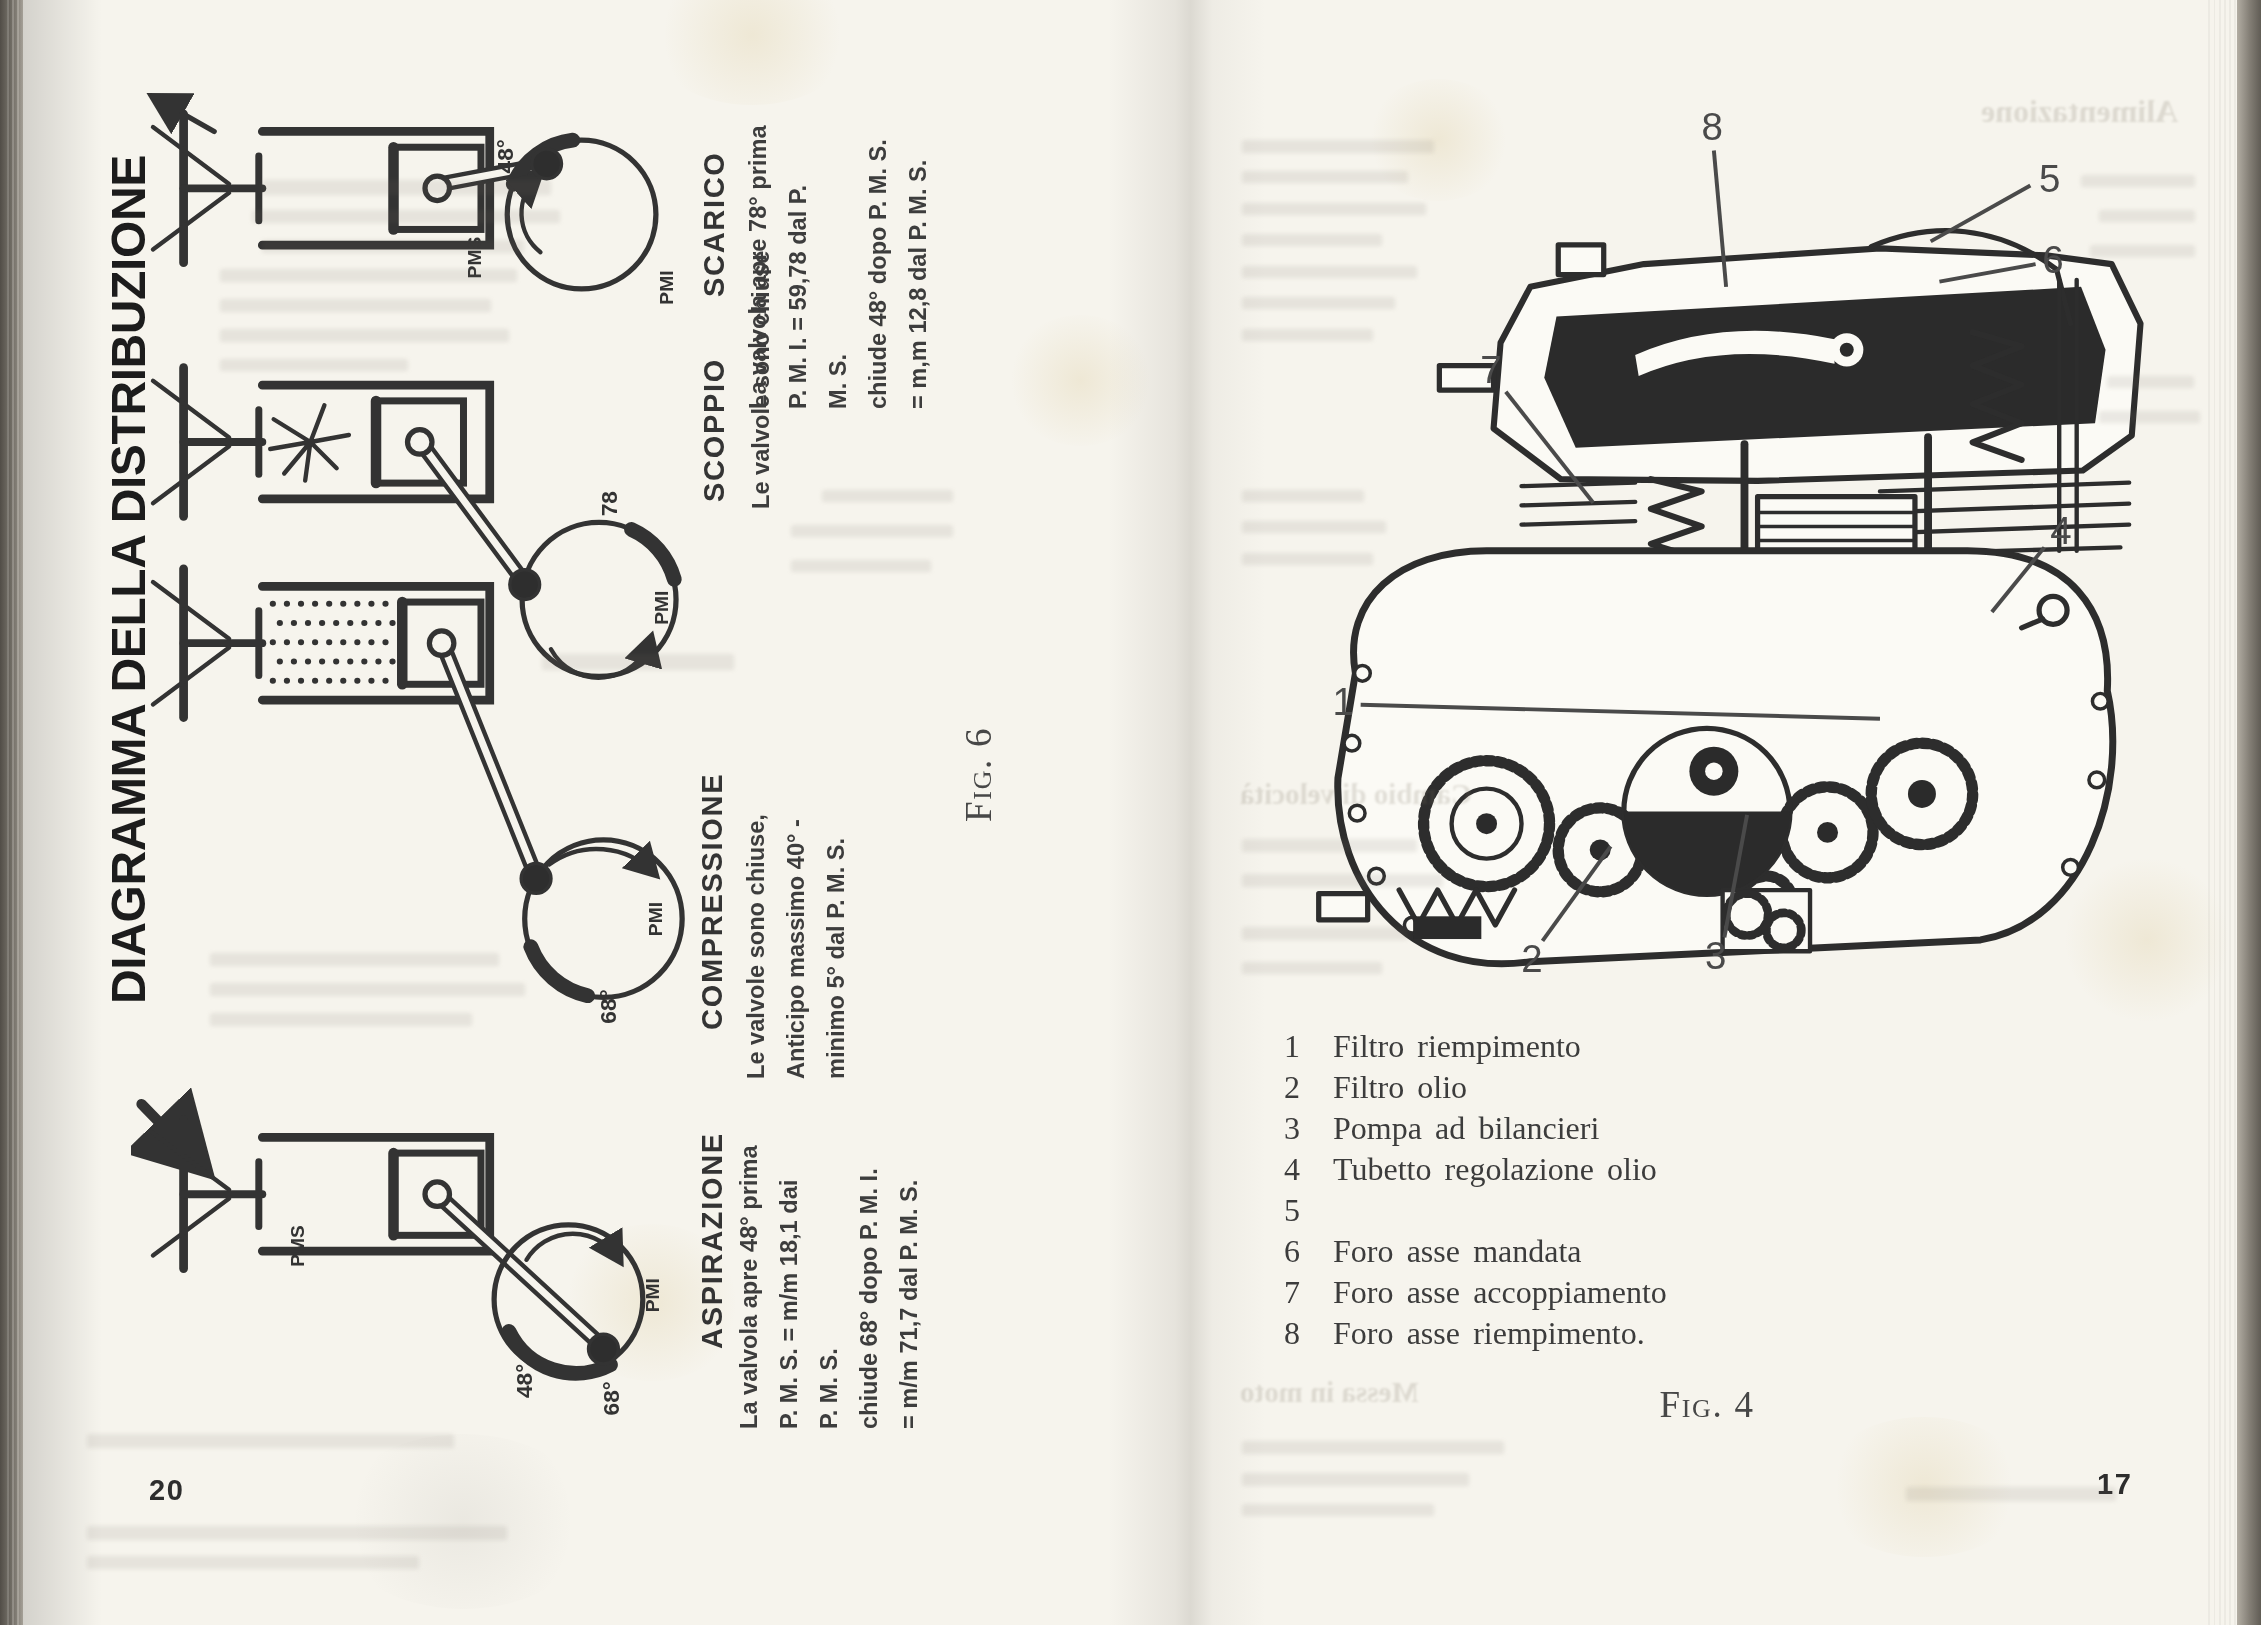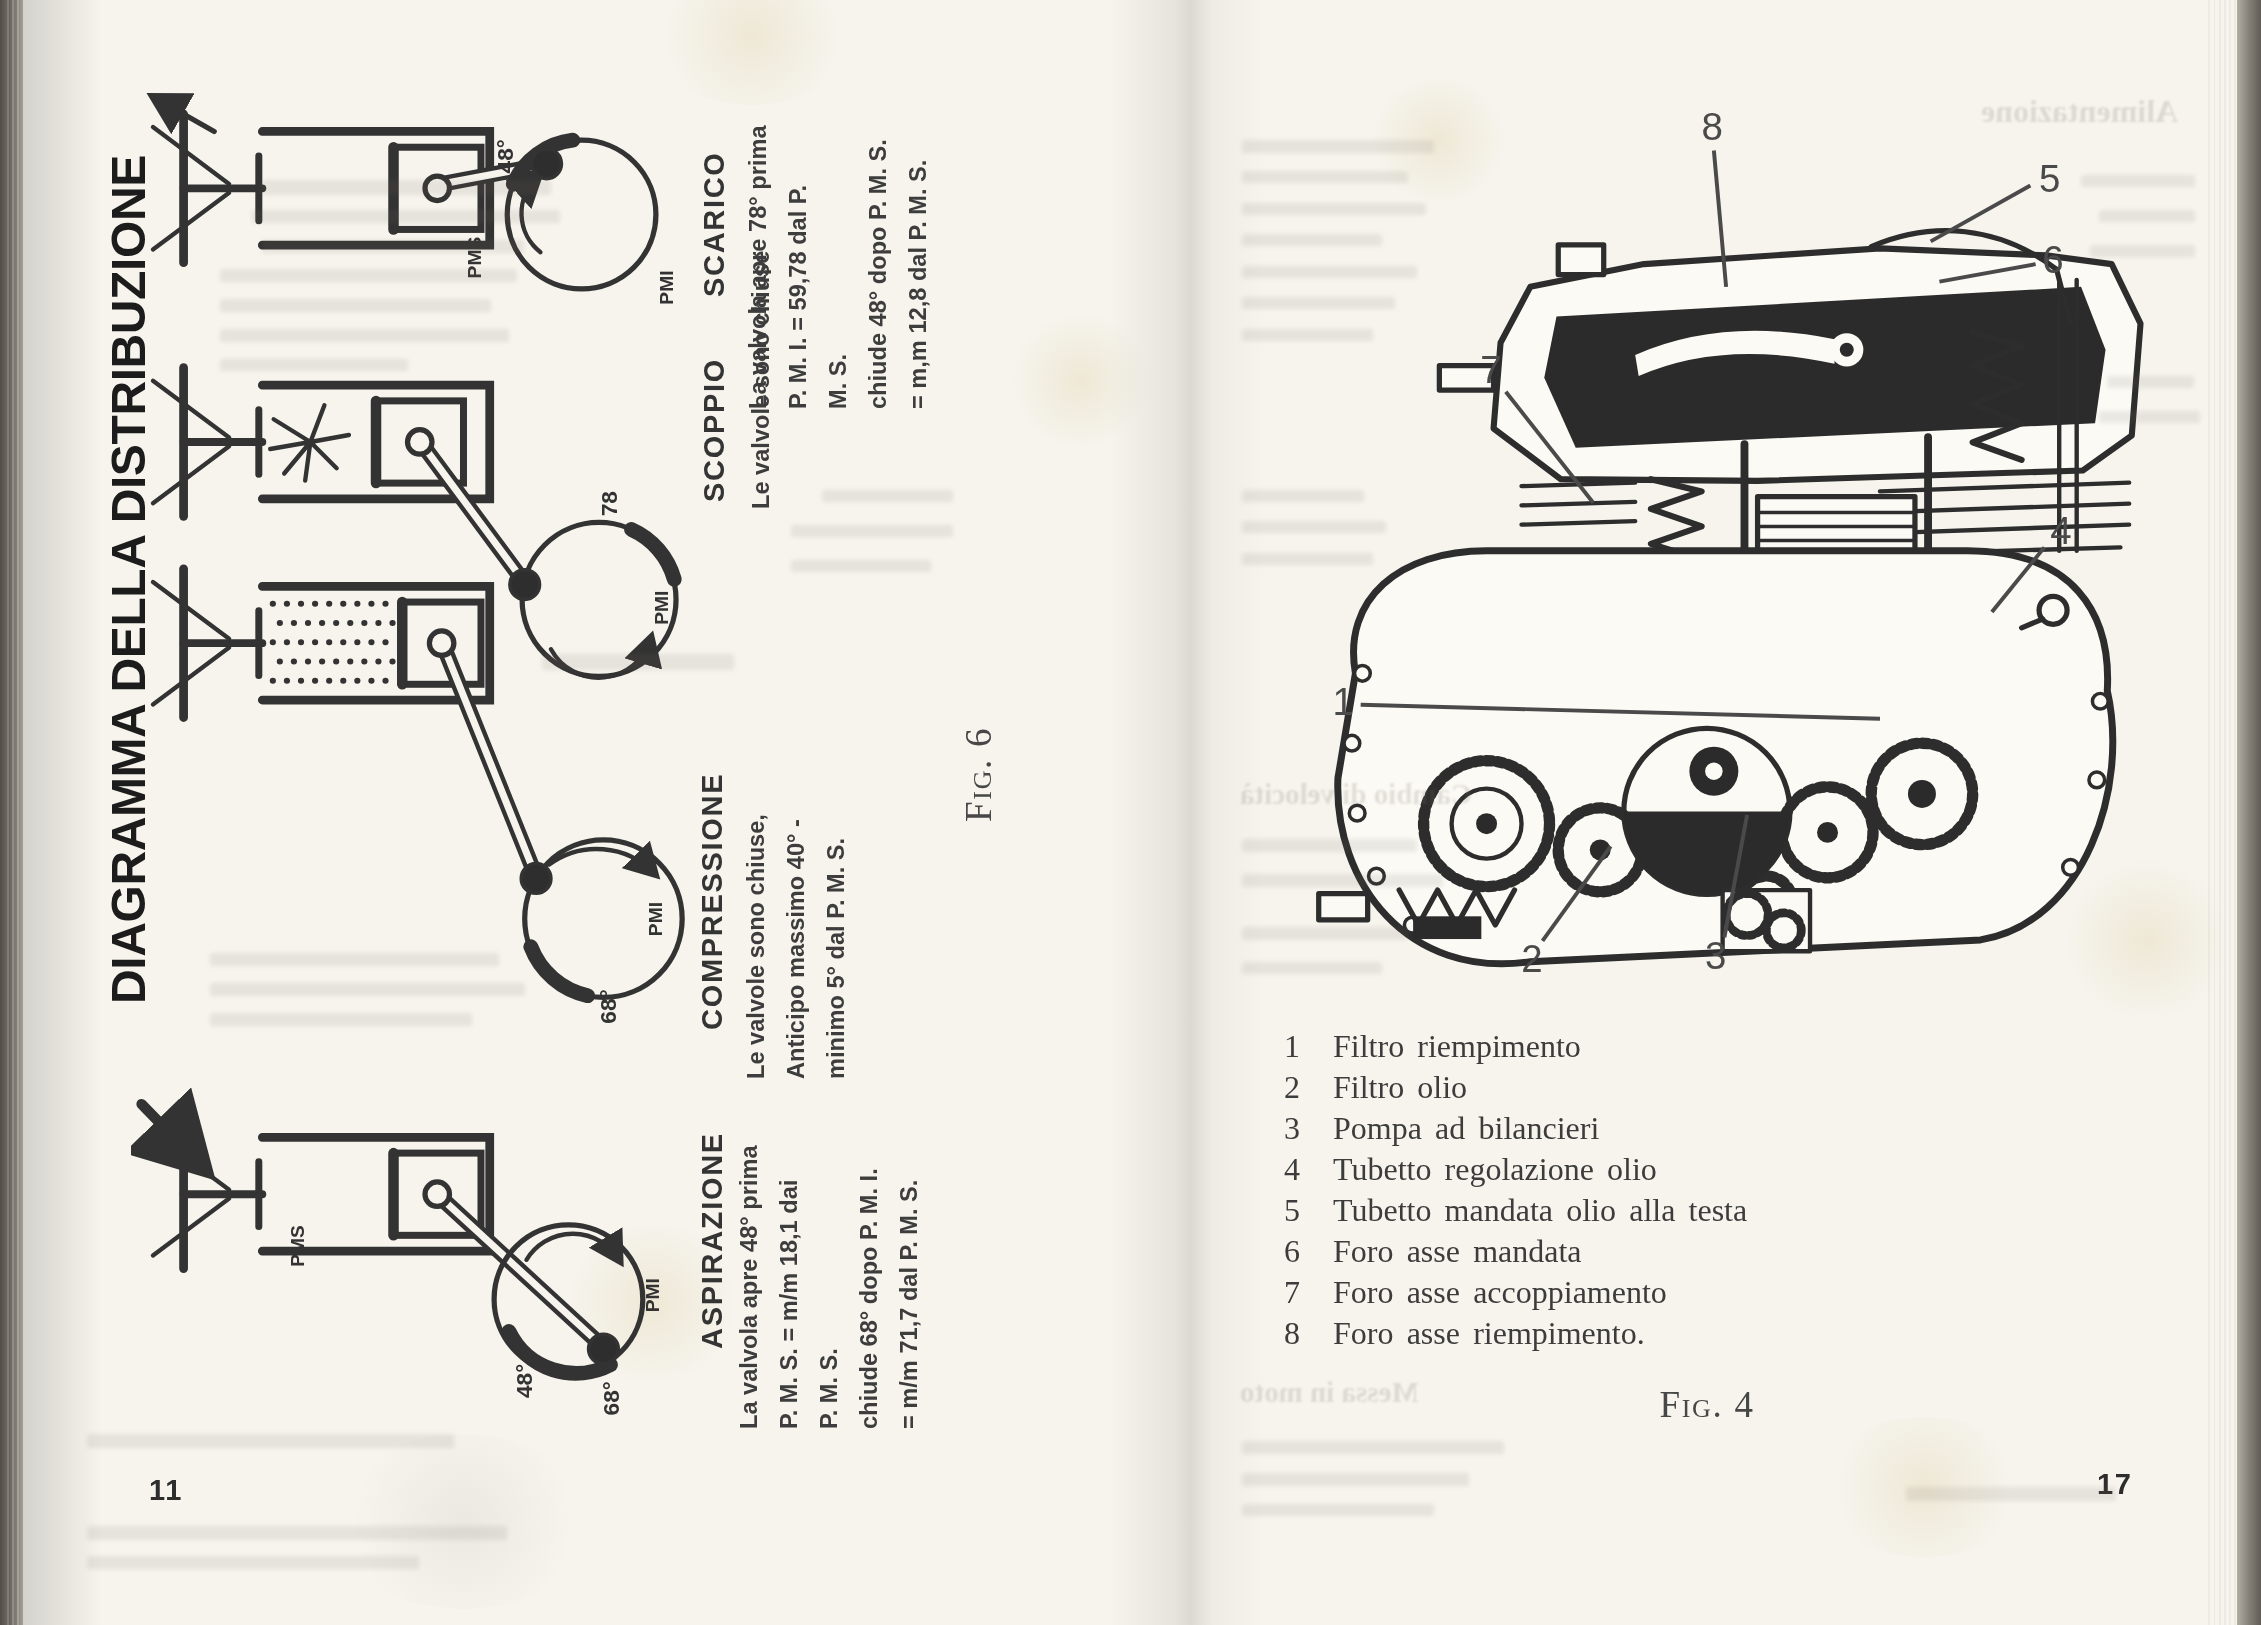--- a/index.html
+++ b/index.html
@@ -208,21 +208,21 @@
   <div class="abs vblock" style="left:736px;top:1121px;height:308px">
     <div class="vtext sec-line">La valvola apre 48° prima</div>
     <div class="vtext sec-line">P. M. S. = m/m 18,1 dai</div>
     <div class="vtext sec-line">P. M. S.</div>
     <div class="vtext sec-line">chiude 68° dopo P. M. I.</div>
     <div class="vtext sec-line">= m/m 71,7 dal P. M. S.</div>
   </div>
 
   <div class="abs vtext figlabel fig6" style="left:957px;top:700px;height:122px;width:49px">Fig. 6</div>
 
-  <div class="abs pagenum" style="left:149px;top:1474px">11</div>
+  <div class="abs pagenum" style="left:149px;top:1474px">20</div>
 
   <div class="abs smudge" style="left:262px;top:180px;width:289px;height:15px"></div>
   <div class="abs smudge" style="left:252px;top:210px;width:308px;height:13px"></div>
   <div class="abs smudge" style="left:262px;top:240px;width:262px;height:13px"></div>
   <div class="abs smudge" style="left:220px;top:269px;width:297px;height:13px"></div>
   <div class="abs smudge" style="left:220px;top:299px;width:271px;height:13px"></div>
   <div class="abs smudge" style="left:220px;top:329px;width:289px;height:13px"></div>
   <div class="abs smudge" style="left:220px;top:359px;width:188px;height:12.2px"></div>
   <div class="abs smudge" style="left:822px;top:490px;width:131px;height:12.2px"></div>
   <div class="abs smudge" style="left:791px;top:525px;width:162px;height:12.2px"></div>
@@ -350,21 +350,20 @@
     <div class="legend-row">
       <span class="legend-num">3</span>
       <span class="legend-label">Pompa ad bilancieri</span>
     </div>
     <div class="legend-row">
       <span class="legend-num">4</span>
       <span class="legend-label">Tubetto regolazione olio</span>
     </div>
     <div class="legend-row">
       <span class="legend-num">5</span>
-      <span class="legend-label">Tubetto mandata olio alla testa</span>
     </div>
     <div class="legend-row">
       <span class="legend-num">6</span>
       <span class="legend-label">Foro asse mandata</span>
     </div>
     <div class="legend-row">
       <span class="legend-num">7</span>
       <span class="legend-label">Foro asse accoppiamento</span>
     </div>
     <div class="legend-row">

